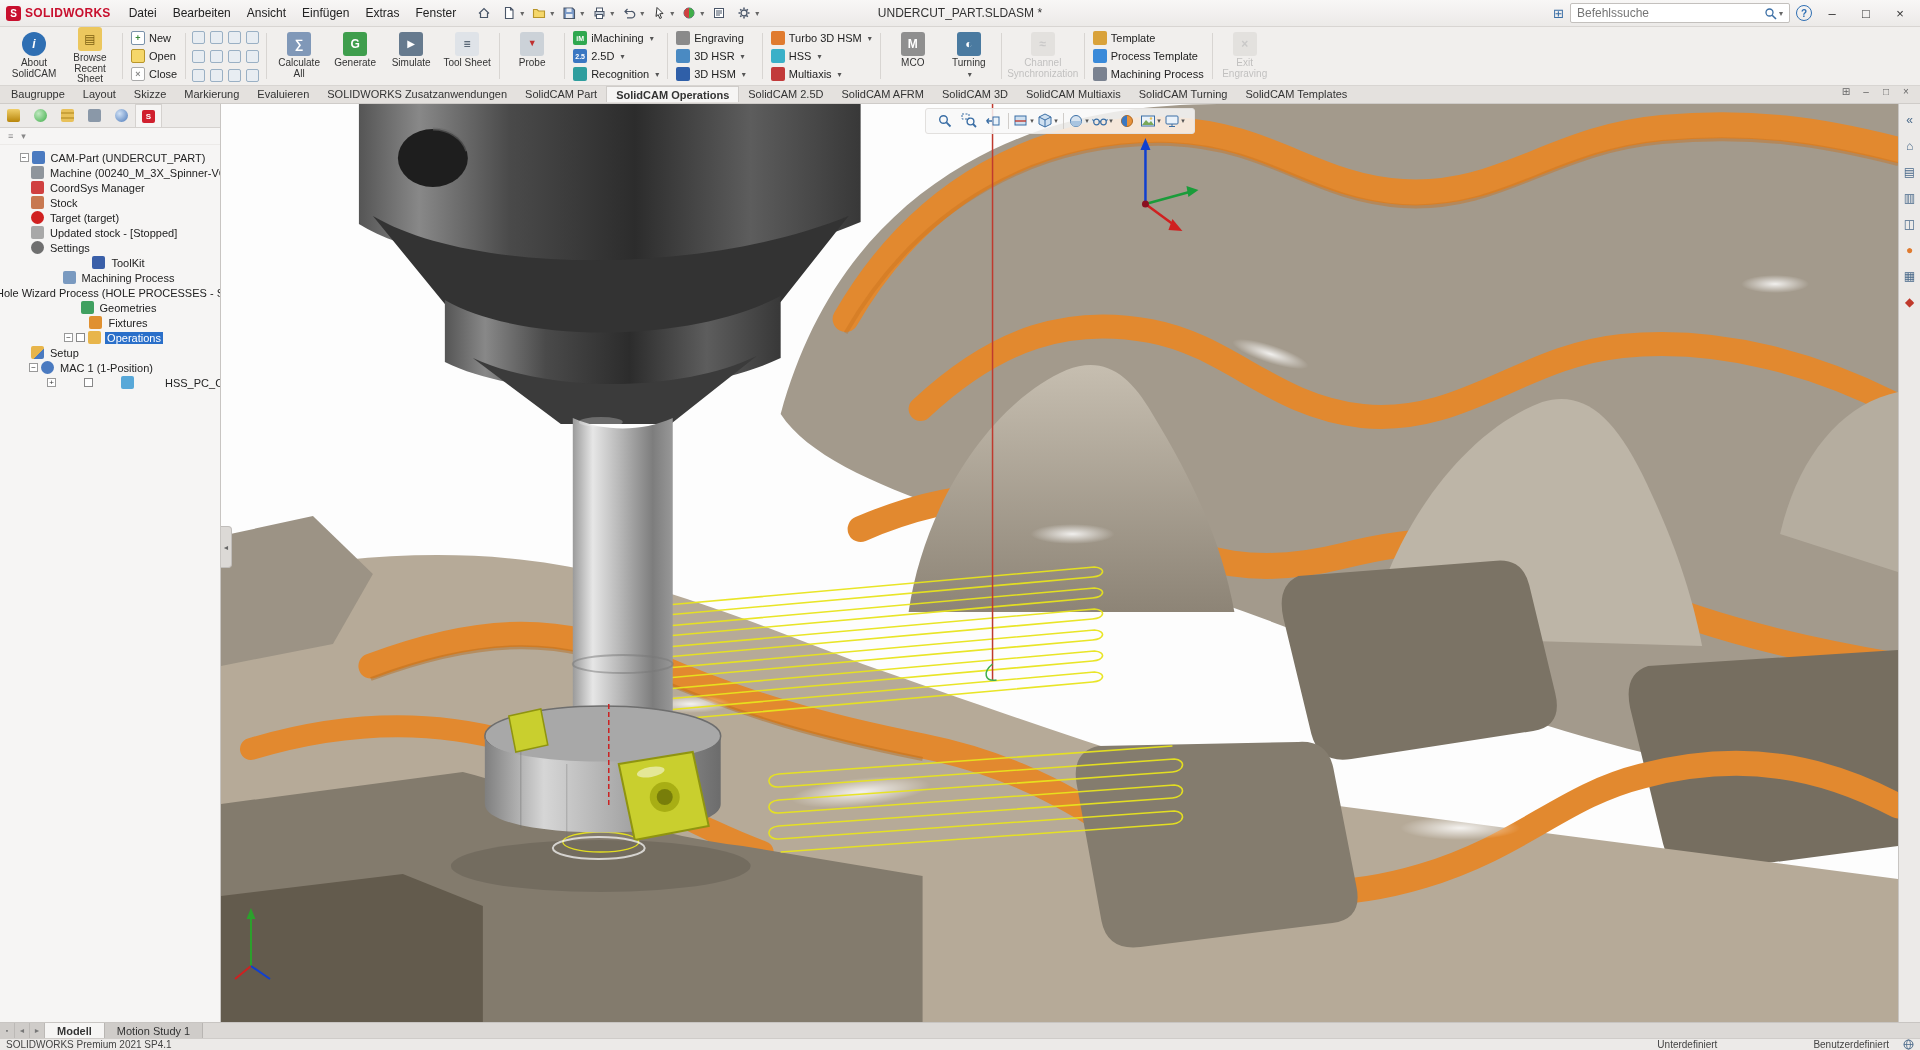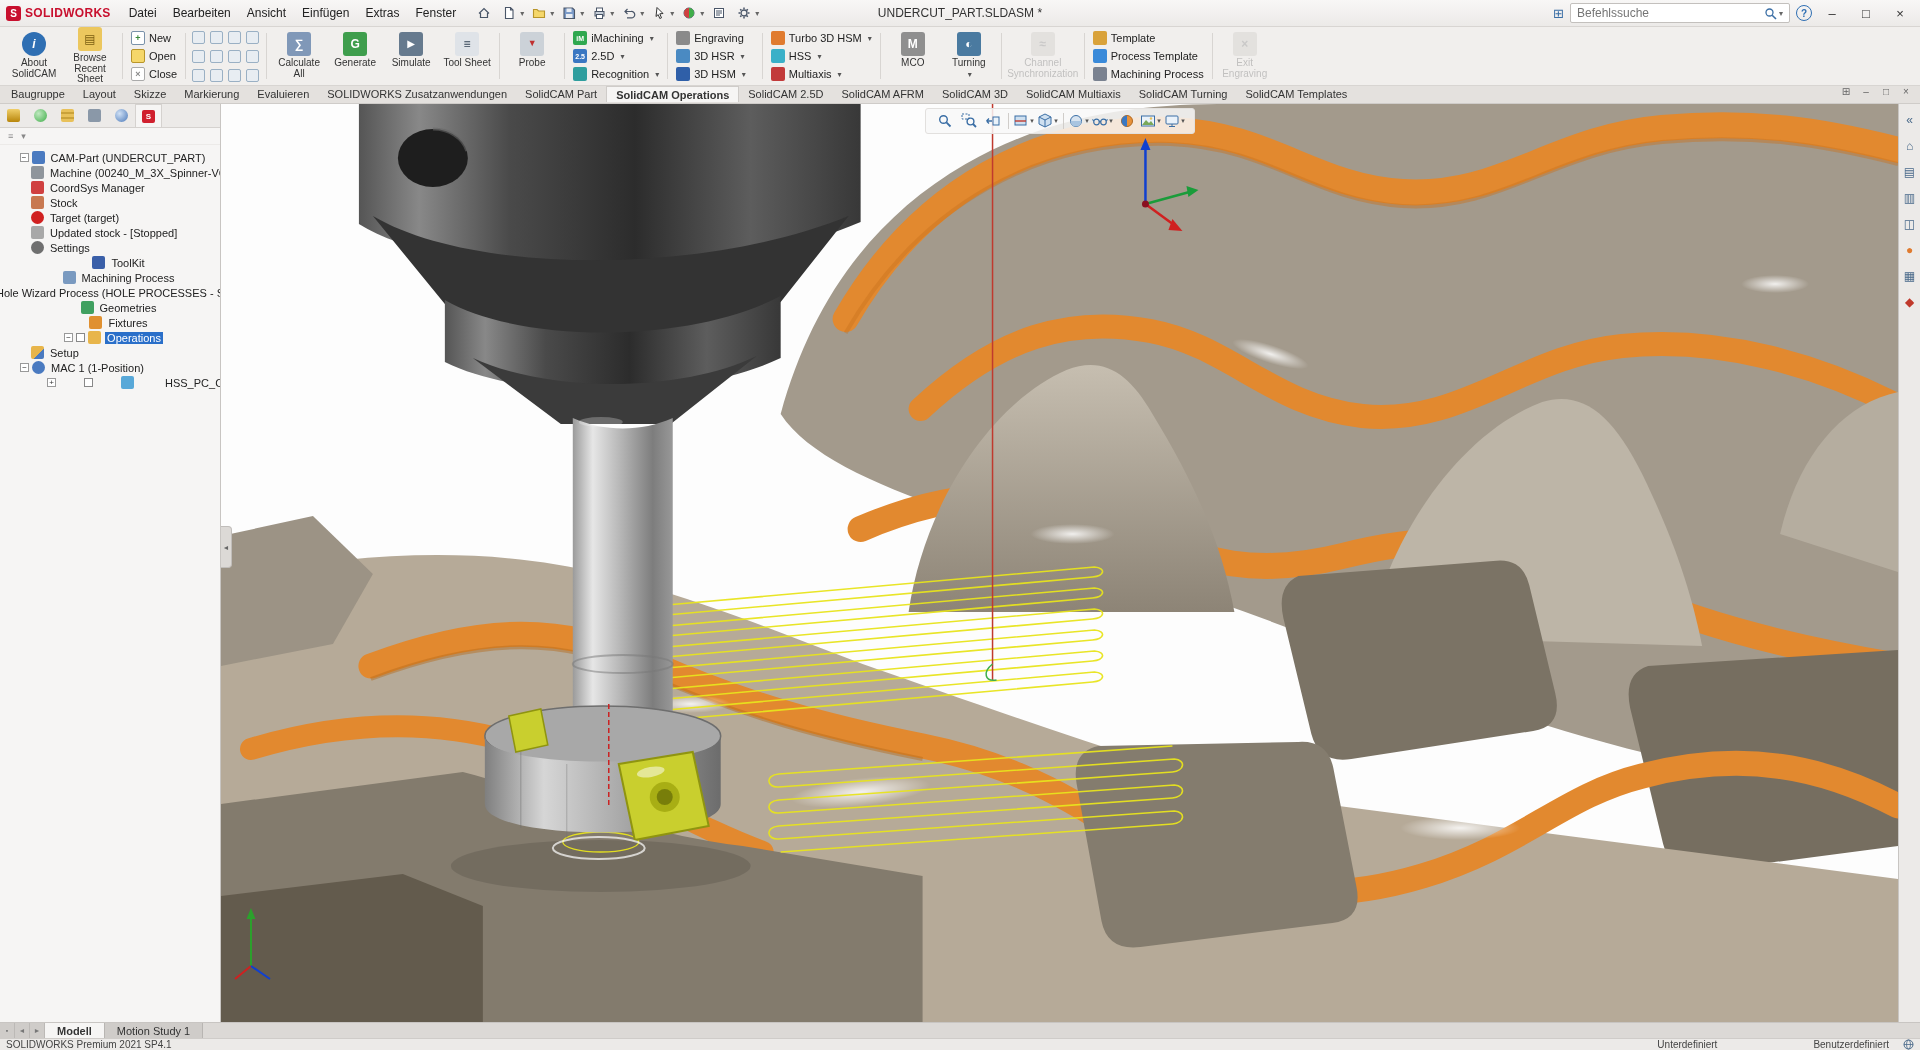--- a/index.html
+++ b/index.html
@@ -113,21 +113,21 @@
   .t-conf{background:repeating-linear-gradient(#e8c15a 0 3px,#caa23a 3px 5px);}
   .t-dimx{background:#8a98a8;}
   .t-disp{background:radial-gradient(circle at 35% 35%,#cfe0f5,#4a78b8);border-radius:50%;}
   .t-scam{background:#d0202e;}
   .t-scam::after{content:"S";}
   .treebar{height:17px;display:flex;align-items:center;gap:8px;padding:0 8px;color:#888;font-size:9px;border-bottom:1px solid #eceae8;}
   .tree{flex:1;overflow:hidden;padding-top:5px;}
   .trow{display:flex;align-items:center;height:15px;white-space:nowrap;cursor:default;}
   .trow[data-level="0"]{padding-left:7px;justify-content:center;}
   .trow[data-level="1"]{padding-left:19px;}
-  .trow[data-level="2"]{padding-left:20px;}
+  .trow[data-level="2"]{padding-left:29px;}
   .trow[data-level="3"]{padding-left:47px;gap:25px;}
   .exp{width:9px;height:9px;border:1px solid #999;background:#fff;flex:none;margin-right:3px;
        font-size:8px;line-height:7px;text-align:center;color:#333;visibility:hidden;}
   .exp[data-exp="minus"]{visibility:visible;}
   .exp[data-exp="minus"]::before{content:"−";}
   .exp[data-exp="plus"]{visibility:visible;}
   .exp[data-exp="plus"]::before{content:"+";}
   .chk{width:9px;height:9px;border:1px solid #888;background:#fff;flex:none;margin-right:3px;display:none;}
   .trow.haschk .chk{display:inline-block;}
   .ticon{width:13px;height:13px;border-radius:2px;flex:none;margin-right:4px;background:#b0b0b0;}

